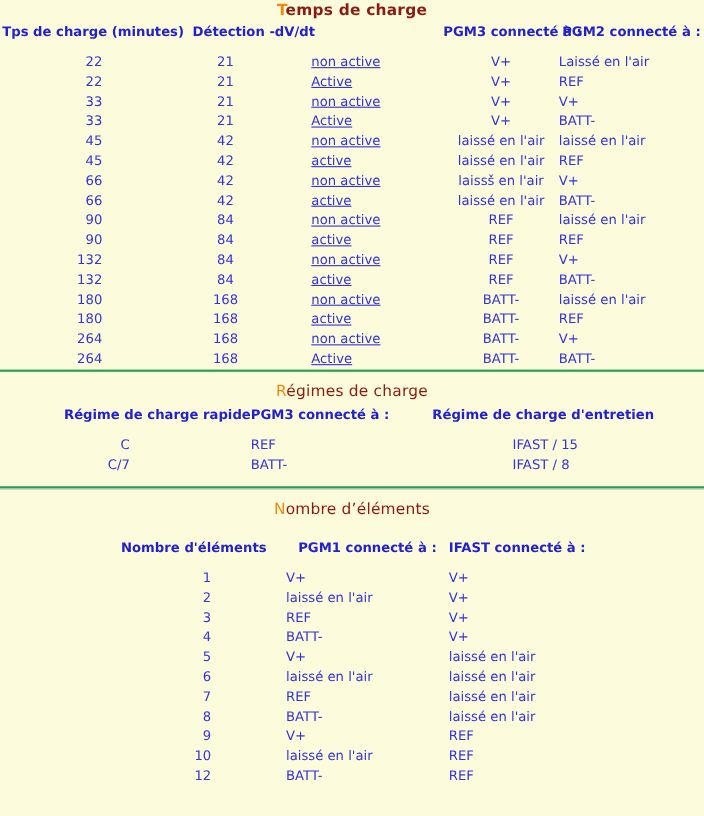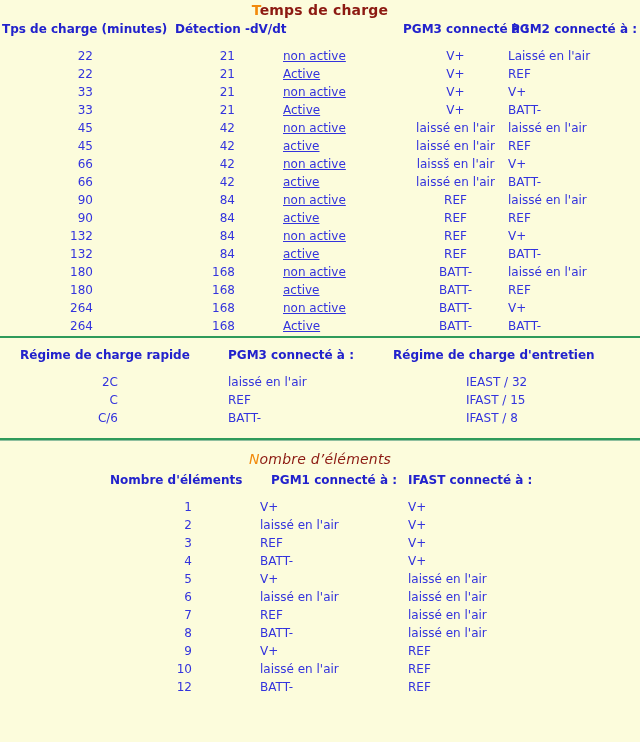--- a/index.html
+++ b/index.html
@@ -89,21 +89,21 @@
   #table-charge-times col.c3 { width: 168px; }
   #table-charge-times col.c4 { width: 105px; }
   #table-charge-times col.c5 { width: 132px; }
 
   #table-charge-times th.h1 { text-align: left;   padding-left: 2px; }
   #table-charge-times th.h2 { text-align: left;   padding-left: 0;  }
   #table-charge-times th.h4 { text-align: left;   padding-left: 0;  }
   #table-charge-times th.h5 { text-align: center;   padding-left: 0;  }
 
   #table-charge-times td.d1 { text-align: right; padding-right: 82px; }
-  #table-charge-times td.d2 { text-align: right;  padding-left: 0; }
+  #table-charge-times td.d2 { text-align: center;  padding-left: 0; }
   #table-charge-times td.d3 { text-align: left;  padding-left: 48px; text-decoration: underline; }
   #table-charge-times td.d4 { text-align: center; }
   #table-charge-times td.d5 { text-align: left;  padding-left: 0; }
 
   
   #table-charge-times thead th.h2 { padding-left: 0px; }
 
   
   #section-regimes {
     padding-top: 10px;
@@ -112,35 +112,34 @@
   #section-regimes .section-title {
     margin-bottom: 6px;
   }
   #table-regimes {
     width: 640px;
   }
   #table-regimes col.c1 { width: 228px; }
   #table-regimes col.c2 { width: 165px; }
   #table-regimes col.c3 { width: 247px; }
 
-  #table-regimes th.h1 { text-align: left; padding-left: 20px; }
+  #table-regimes th.h1 { text-align: right; padding-left: 32px; }
   #table-regimes th.h2 { text-align: left; padding-left: 0; }
   #table-regimes th.h3 { text-align: left; padding-left: 0; }
 
   #table-regimes td.d1 { text-align: right; padding-right: 110px; }
   #table-regimes td.d2 { text-align: left;  padding-left: 0; }
   #table-regimes td.d3 { text-align: left;  padding-left: 73px; }
 
   
   #section-cells {
     padding-top: 10px;
   }
   #section-cells .section-title {
-    margin-bottom: 6px;
-    font-style: italic;
+    margin-bottom: 20px;
   }
   #table-cells {
     width: 640px;
   }
   #table-cells col.c1 { width: 260px; }
   #table-cells col.c2 { width: 148px; }
   #table-cells col.c3 { width: 232px; }
 
   #table-cells th.h1 { text-align: left; padding-left: 110px; }
   #table-cells th.h2 { text-align: center; padding-left: 0; }
@@ -287,47 +286,43 @@
             <td class="d4">BATT-</td>
             <td class="d5">BATT-</td>
           </tr>
         </tbody>
     </table>
   </section>
 
   <hr class="rule">
 
   <section id="section-regimes">
+    <h2 class="section-title"><span class="cap">R</span><span>égimes de charge</span></h2>
 
     <table class="grid" id="table-regimes">
       <colgroup>
           <col class="c1">
           <col class="c2">
           <col class="c3">
         </colgroup>
       <thead>
         <tr>
           <th class="h1">Régime de charge rapide</th>
           <th class="h2">PGM3 connecté à :</th>
           <th class="h3">Régime de charge d'entretien</th>
         </tr>
       </thead>
       <tbody id="body-regimes">
           <tr>
-            <td class="d1">2C</td>
-            <td class="d2">laissé en l'air</td>
-            <td class="d3">IEAST / 32</td>
-          </tr>
-          <tr>
             <td class="d1">C</td>
             <td class="d2">REF</td>
             <td class="d3">IFAST / 15</td>
           </tr>
           <tr>
-            <td class="d1">C/6</td>
+            <td class="d1">C/7</td>
             <td class="d2">BATT-</td>
             <td class="d3">IFAST / 8</td>
           </tr>
         </tbody>
     </table>
   </section>
 
   <hr class="rule">
   <hr class="rule thin">
 

